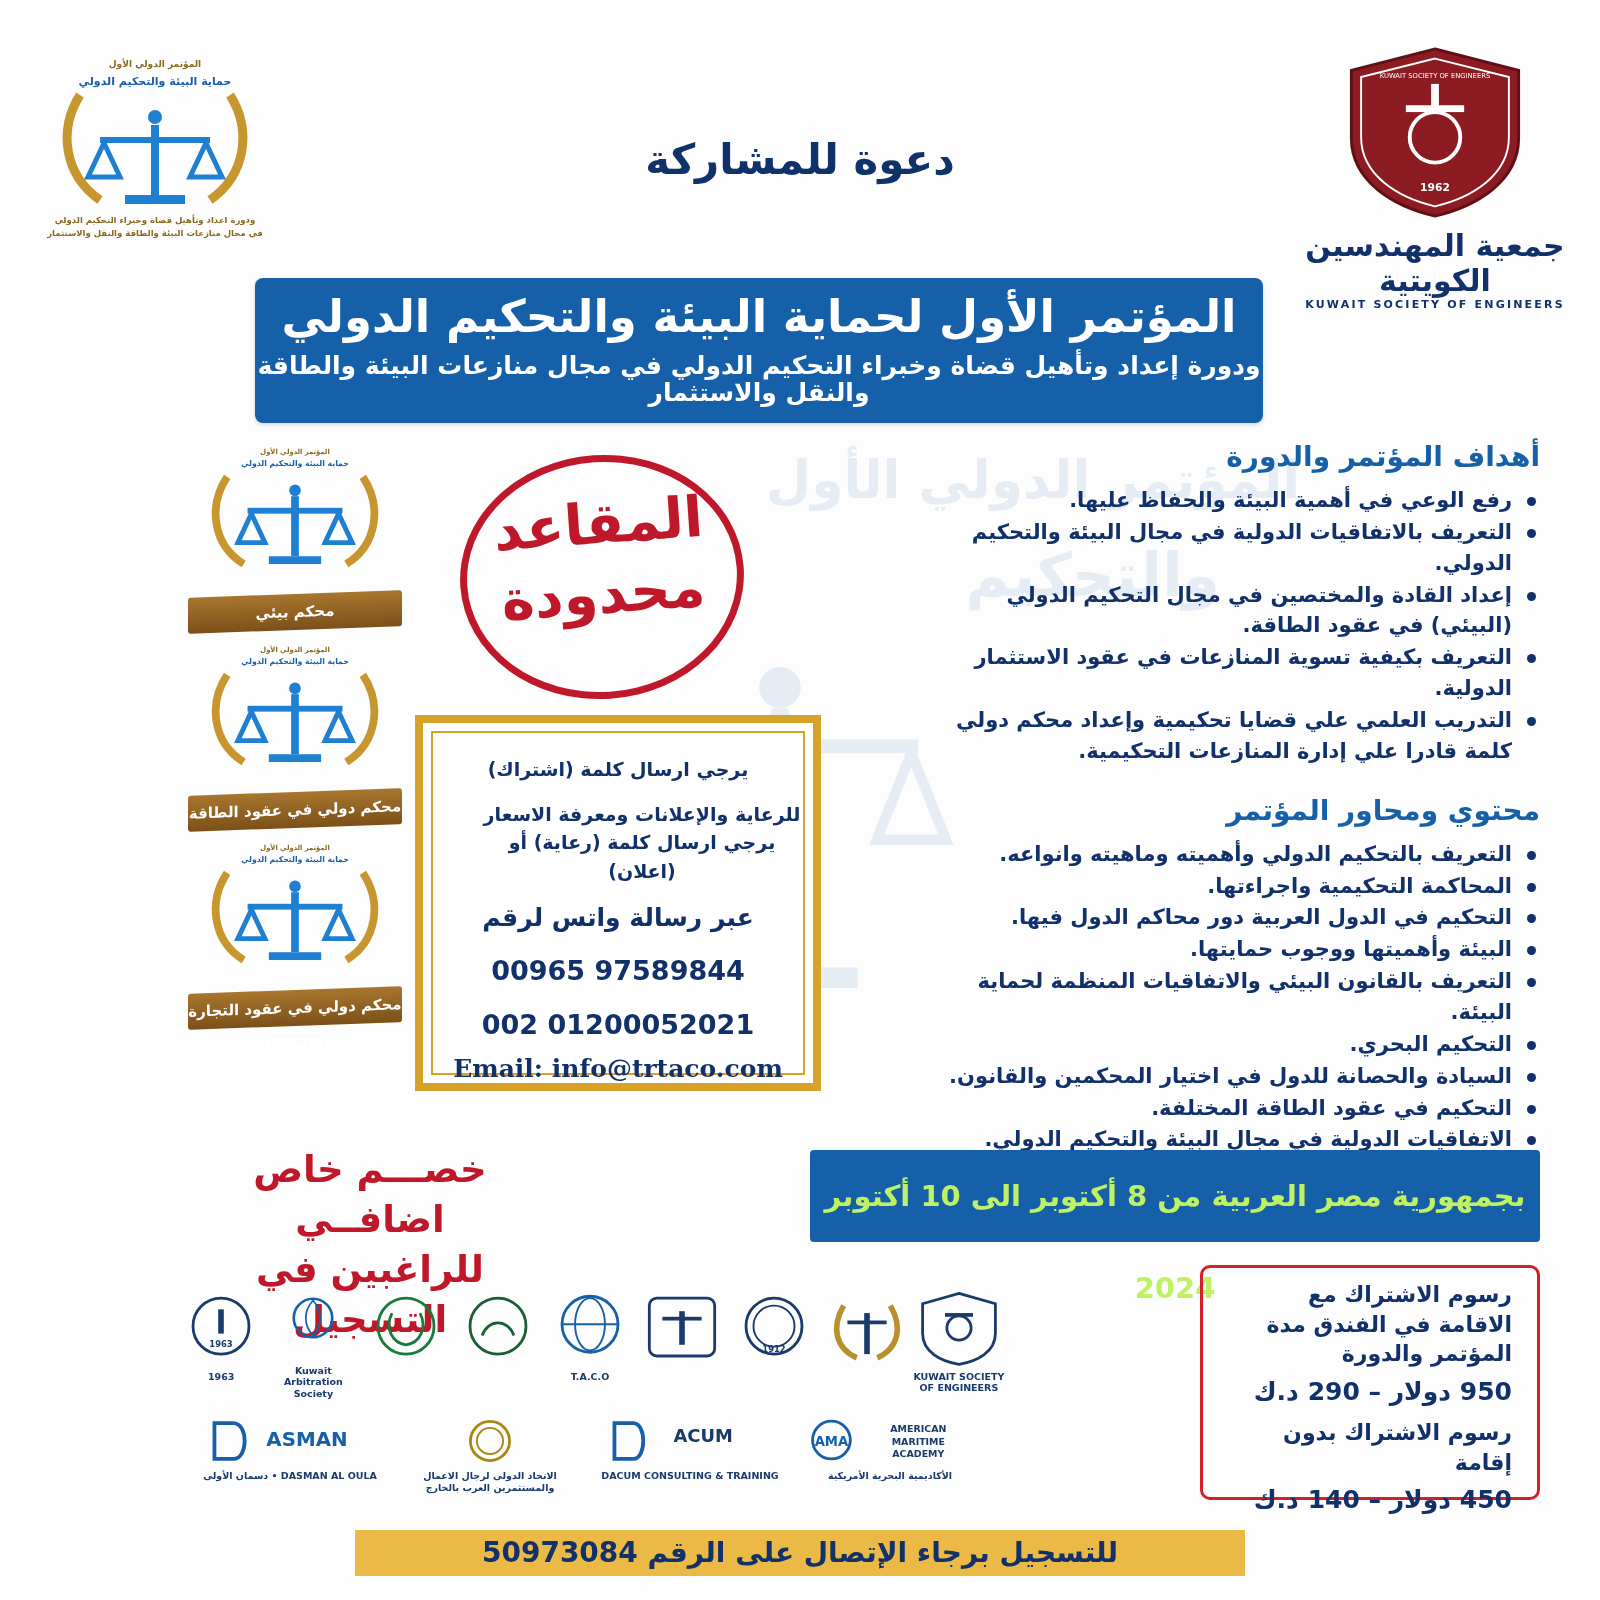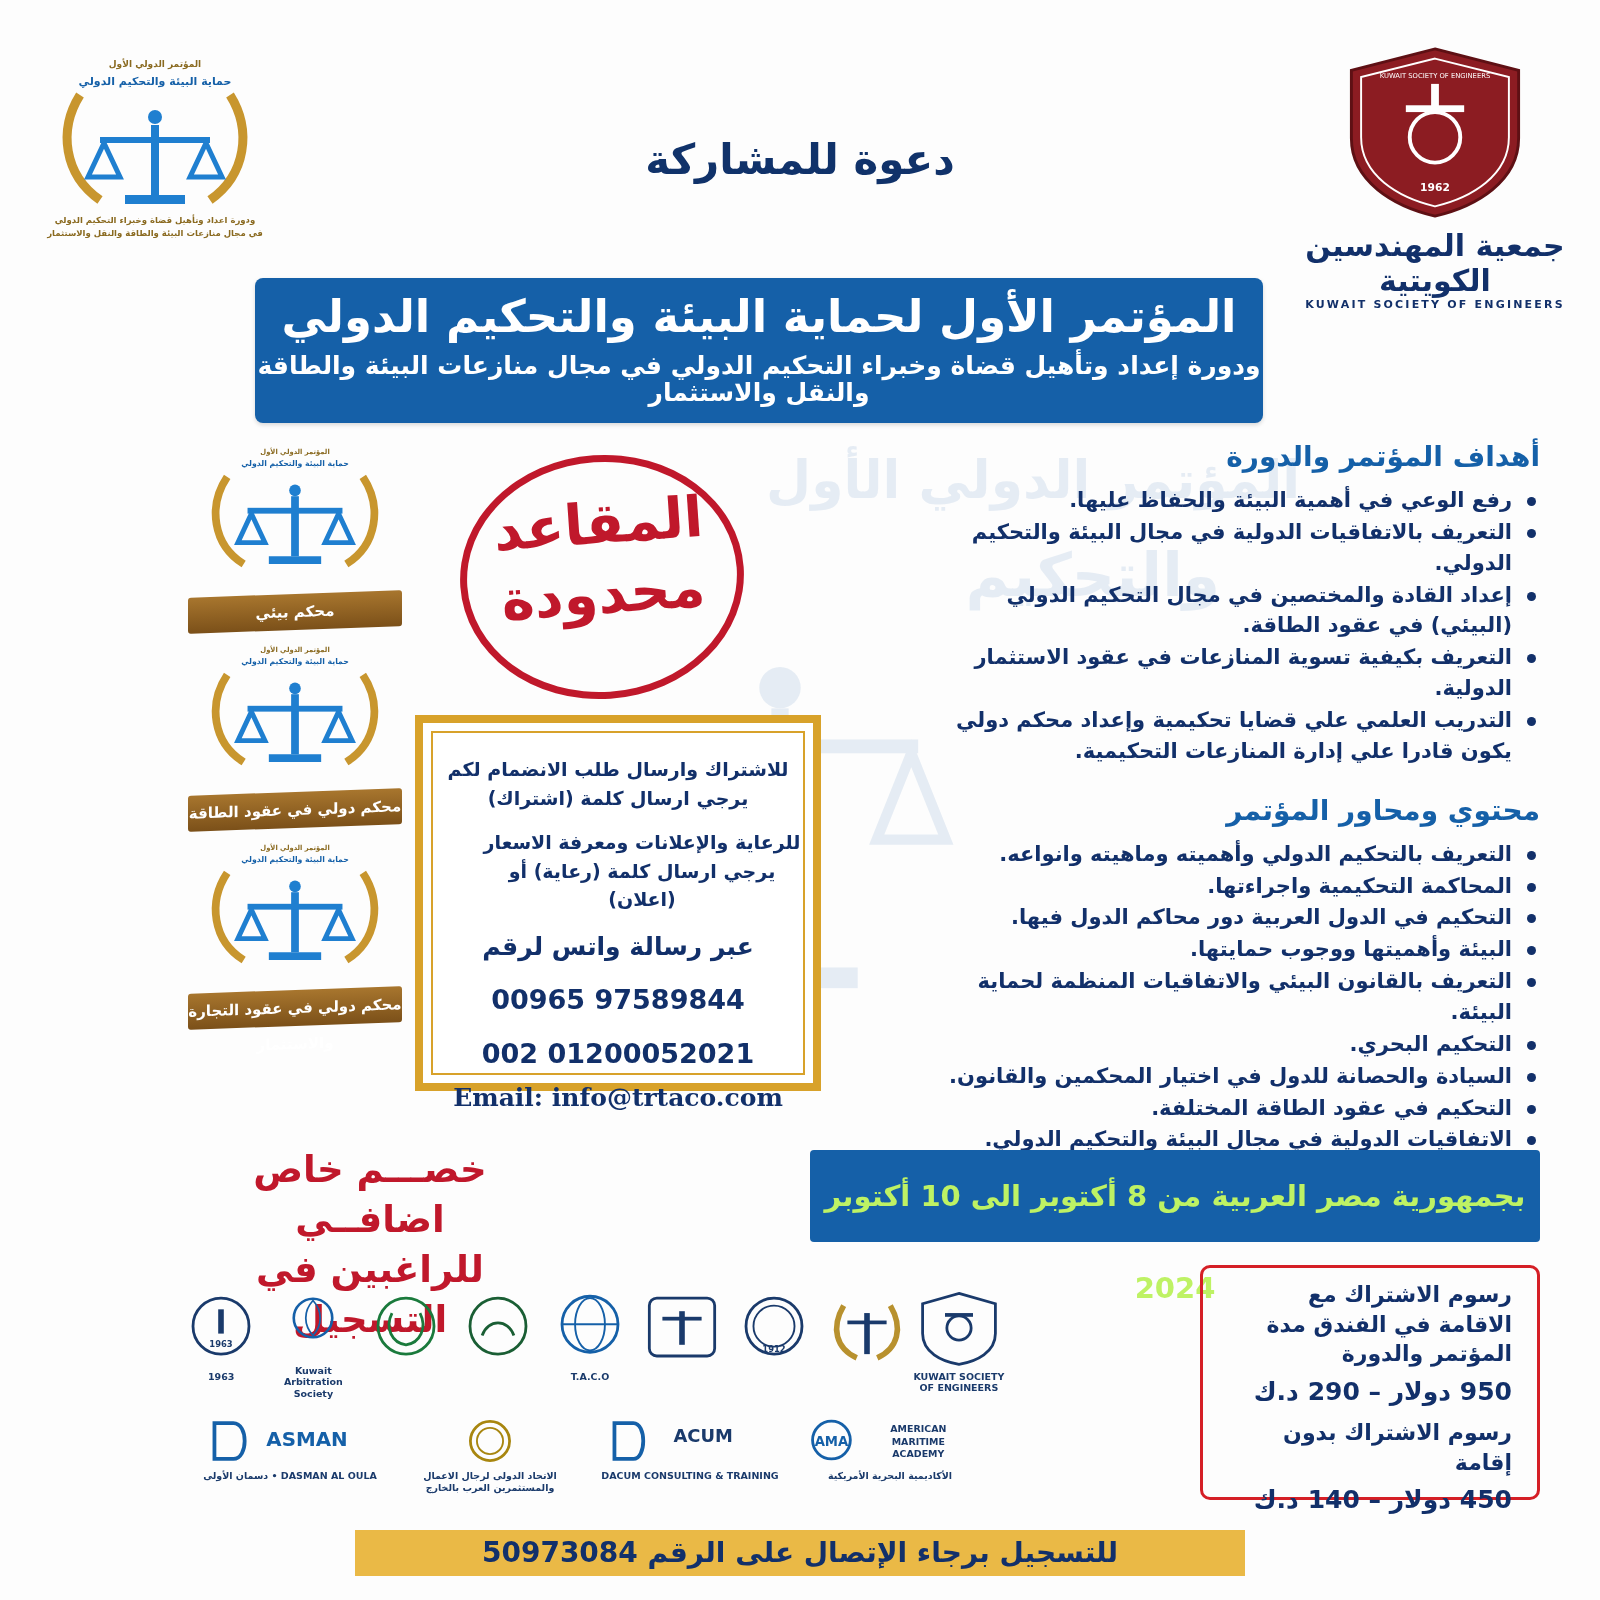--- a/index.html
+++ b/index.html
@@ -414,21 +414,21 @@
     <h2>ودورة إعداد وتأهيل قضاة وخبراء التحكيم الدولي في مجال منازعات البيئة والطاقة والنقل والاستثمار</h2>
   </div>
 
   <div class="content-right">
     <div class="sec-title">أهداف المؤتمر والدورة</div>
     <ul class="bullets">
       <li>رفع الوعي في أهمية البيئة والحفاظ عليها.</li>
       <li>التعريف بالاتفاقيات الدولية في مجال البيئة والتحكيم الدولي.</li>
       <li>إعداد القادة والمختصين في مجال التحكيم الدولي (البيئي) في عقود الطاقة.</li>
       <li>التعريف بكيفية تسوية المنازعات في عقود الاستثمار الدولية.</li>
-      <li>التدريب العلمي علي قضايا تحكيمية وإعداد محكم دولي يكون قادرا علي إدارة المنازعات التحكيمية.</li>
+      <li>التدريب العلمي علي قضايا تحكيمية وإعداد محكم دولي كلمة قادرا علي إدارة المنازعات التحكيمية.</li>
     </ul>
     <div class="gap"></div>
     <div class="sec-title">محتوي ومحاور المؤتمر</div>
     <ul class="bullets">
       <li>التعريف بالتحكيم الدولي وأهميته وماهيته وانواعه.</li>
       <li>المحاكمة التحكيمية واجراءتها.</li>
       <li>التحكيم في الدول العربية دور محاكم الدول فيها.</li>
       <li>البيئة وأهميتها ووجوب حمايتها.</li>
       <li>التعريف بالقانون البيئي والاتفاقيات المنظمة لحماية البيئة.</li>
       <li>التحكيم البحري.</li>
@@ -488,21 +488,20 @@
   </div>
 
   <div class="stamp">
     <div class="s1">المقاعد</div>
     <div class="s2">محدودة</div>
   </div>
 
   <div class="contact-box">
     <div class="contact-inner">
       <div style="margin-top:22px;">
-        <div class="ln">للاشتراك وارسال طلب الانضمام لكم</div>
         <div class="ln">يرجي ارسال كلمة (اشتراك)</div>
       </div>
       <div class="blk">
         <div class="ln">للرعاية والإعلانات ومعرفة الاسعار</div>
         <div class="ln">يرجي ارسال كلمة (رعاية) أو (اعلان)</div>
       </div>
       <div class="wa">عبر رسالة واتس لرقم</div>
       <div class="num">00965 97589844</div>
       <div class="num">002 01200052021</div>
       <div class="email">Email: info@trtaco.com</div>

